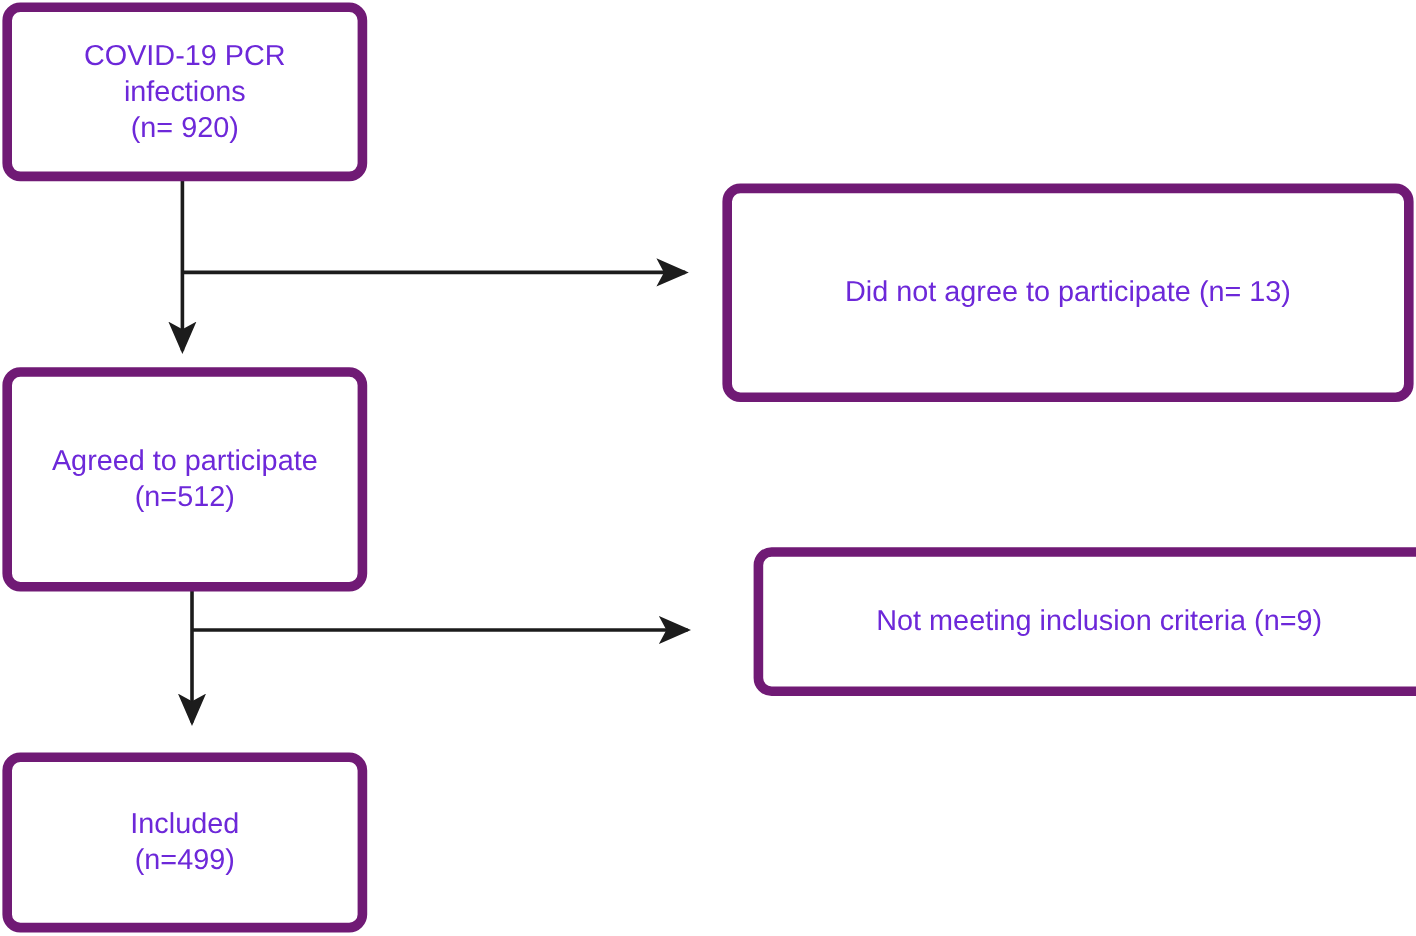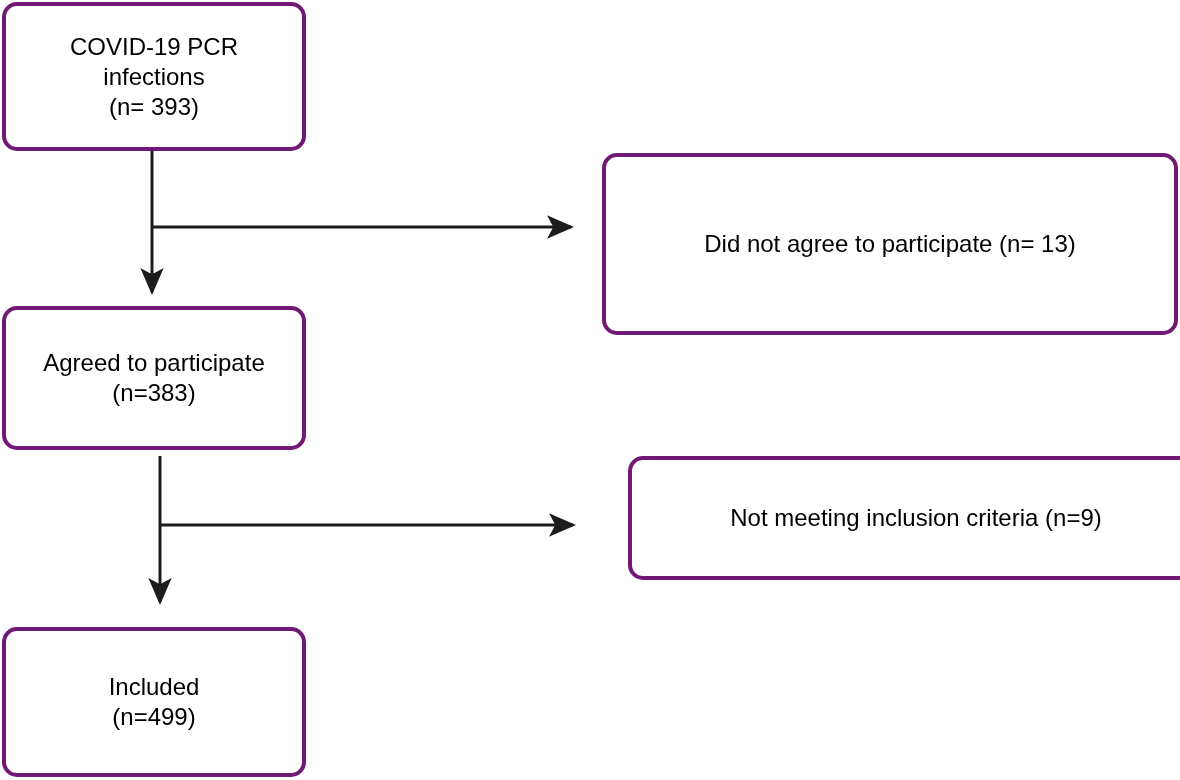--- a/index.html
+++ b/index.html
@@ -19,38 +19,38 @@
     position: absolute;
     left: 0;
     top: 0;
     width: 1180px;
     height: 780px;
   }
   .node {
     position: absolute;
     box-sizing: border-box;
     background: #ffffff;
-    border: 4px solid #701a75;
+    border: 8px solid #701a75;
     border-radius: 15px;
     display: flex;
     flex-direction: column;
     align-items: center;
     justify-content: center;
-    color: #000000;
+    color: #6d28d9;
     font-size: 24px;
     line-height: 30px;
     text-align: center;
     white-space: nowrap;
   }
   .node .line {
     display: block;
   }
   
   #node-source   { left: 2px;   top: 2px;   width: 304px; height: 149px; }
-  #node-agreed   { left: 2px;   top: 306px; width: 304px; height: 144px; }
+  #node-agreed   { left: 2px;   top: 306px; width: 304px; height: 187px; }
   #node-included { left: 2px;   top: 627px; width: 304px; height: 150px; }
   
   #node-declined { left: 602px; top: 153px; width: 576px; height: 182px; }
   #node-excluded { left: 628px; top: 456px; width: 576px; height: 124px; }
 
   .connector-layer {
     position: absolute;
     left: 0;
     top: 0;
     width: 1180px;
@@ -83,30 +83,30 @@
     </g>
 
     <g>
       <line x1="160" y1="525" x2="573" y2="525" stroke="#1c1c1c" stroke-width="3" marker-end="url(#arrowhead)"></line>
     </g>
   </svg>
 
   <div class="node" id="node-source">
     <span class="line">COVID-19 PCR</span>
     <span class="line">infections</span>
-    <span class="line">(n= 393)</span>
+    <span class="line">(n= 920)</span>
   </div>
 
   <div class="node" id="node-declined">
     <span class="line">Did not agree to participate (n= 13)</span>
   </div>
 
   <div class="node" id="node-agreed">
     <span class="line">Agreed to participate</span>
-    <span class="line">(n=383)</span>
+    <span class="line">(n=512)</span>
   </div>
 
   <div class="node" id="node-excluded">
     <span class="line">Not meeting inclusion criteria (n=9)</span>
   </div>
 
   <div class="node" id="node-included">
     <span class="line">Included</span>
     <span class="line">(n=499)</span>
   </div>

